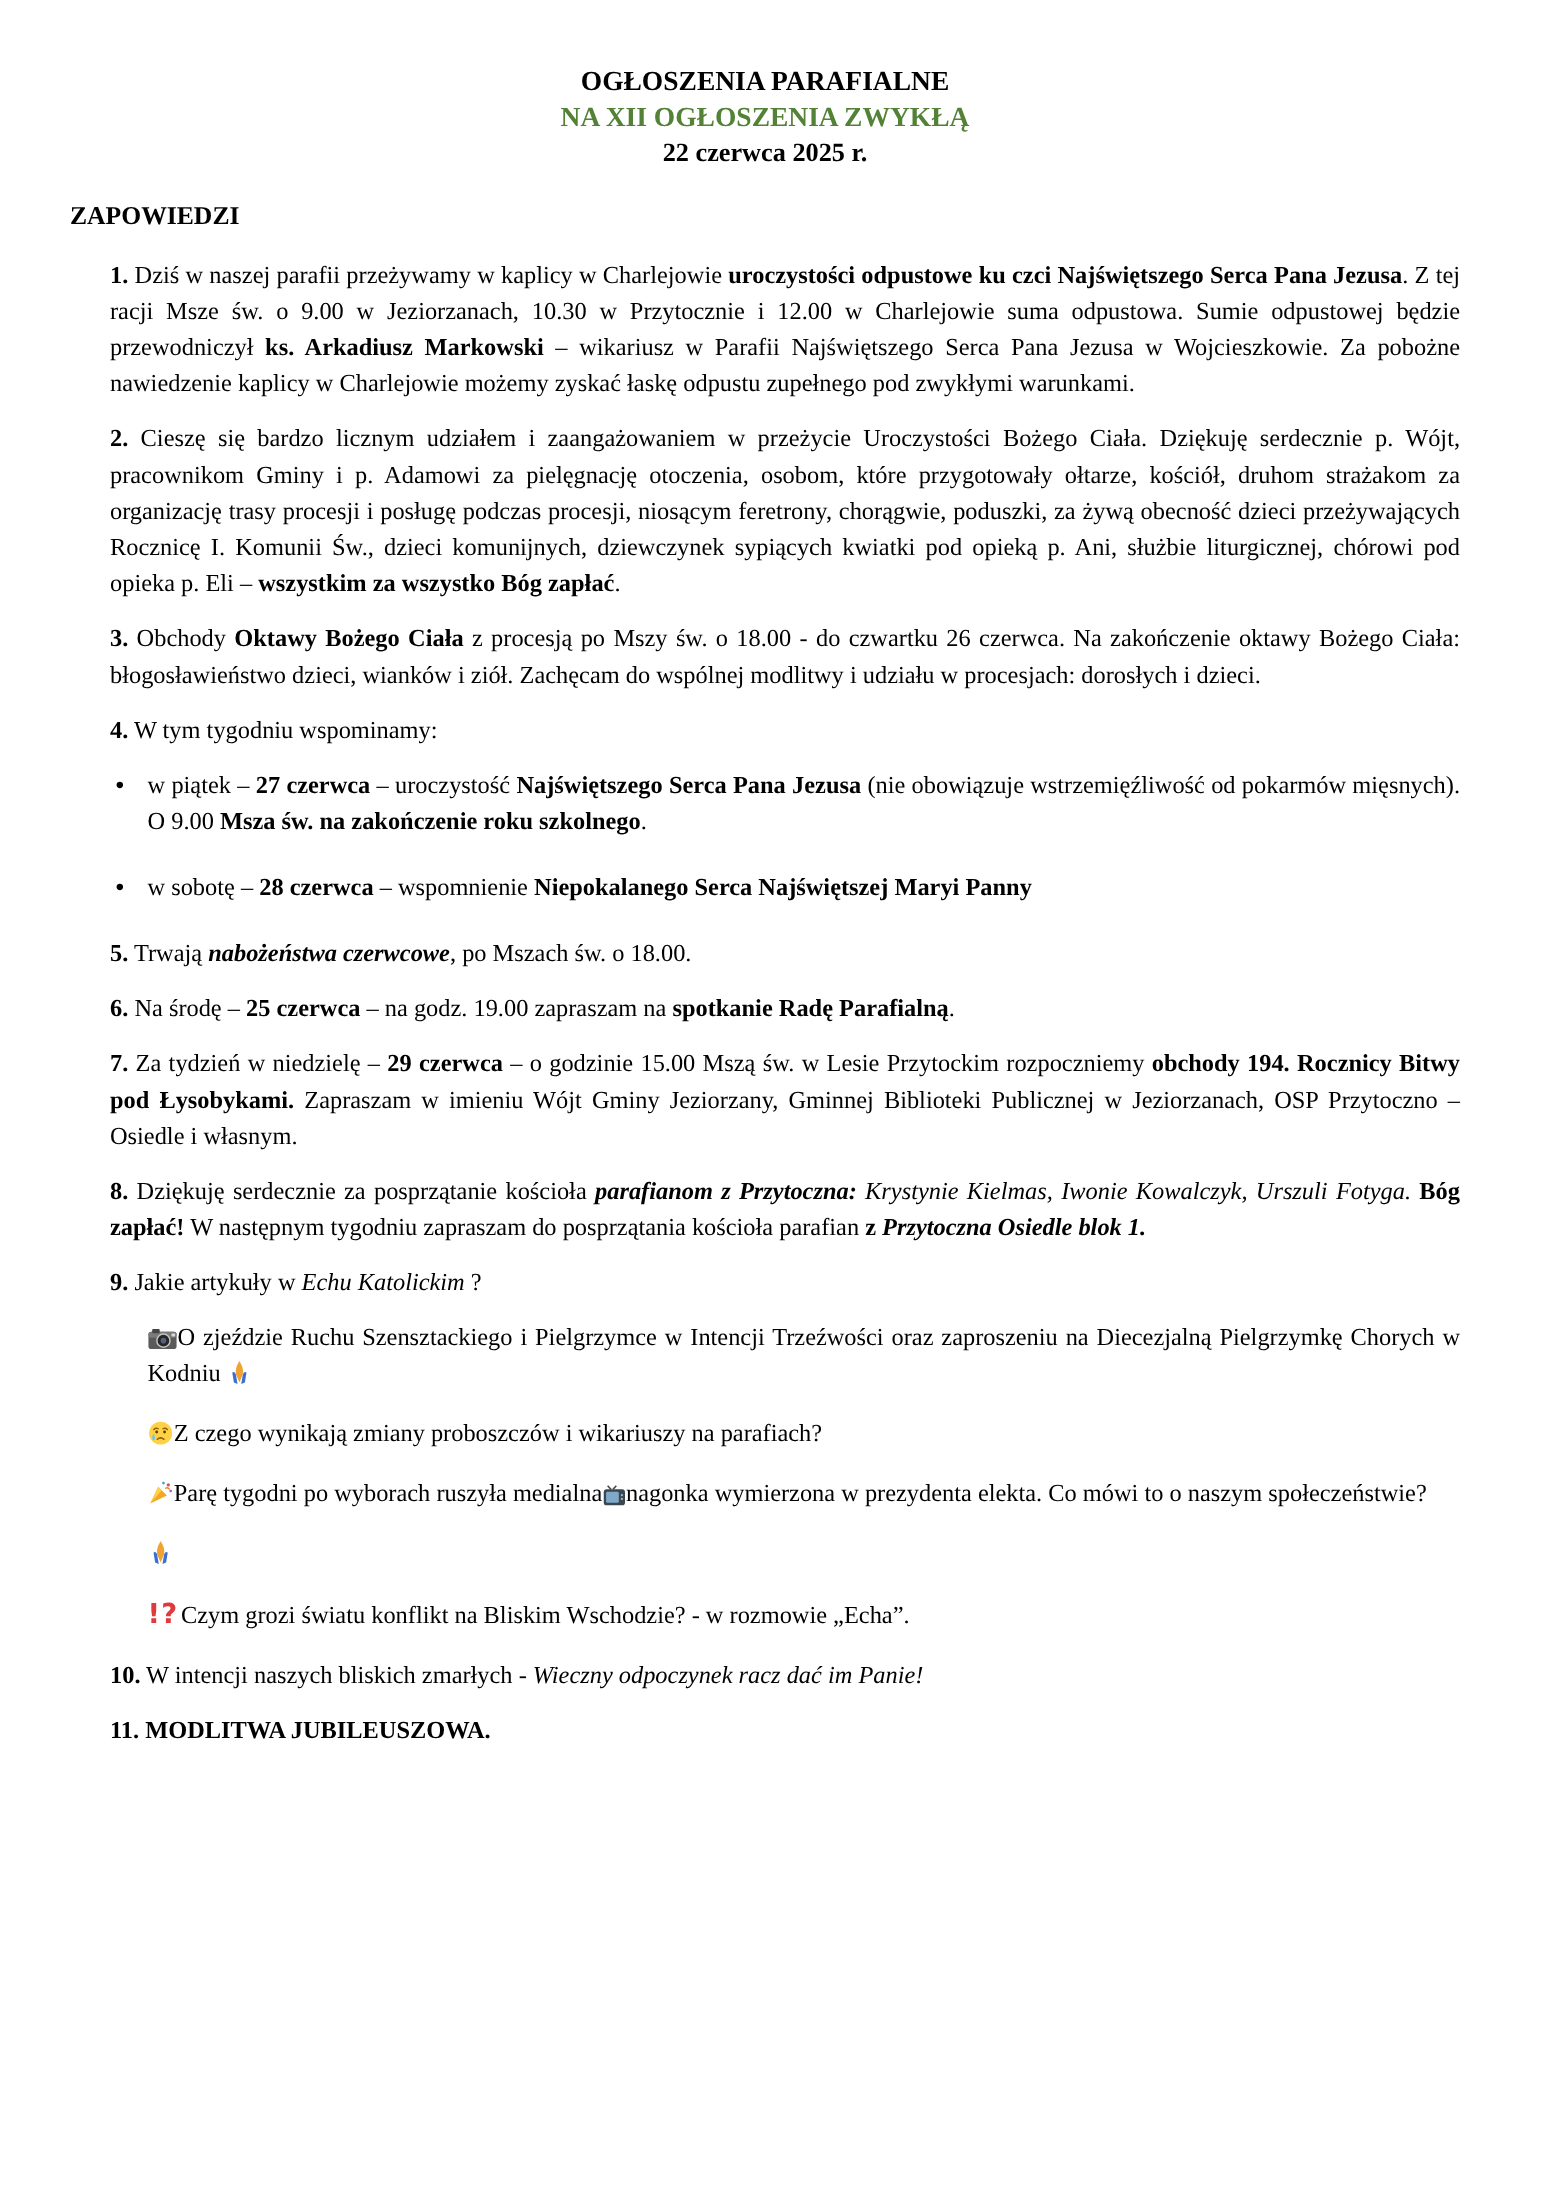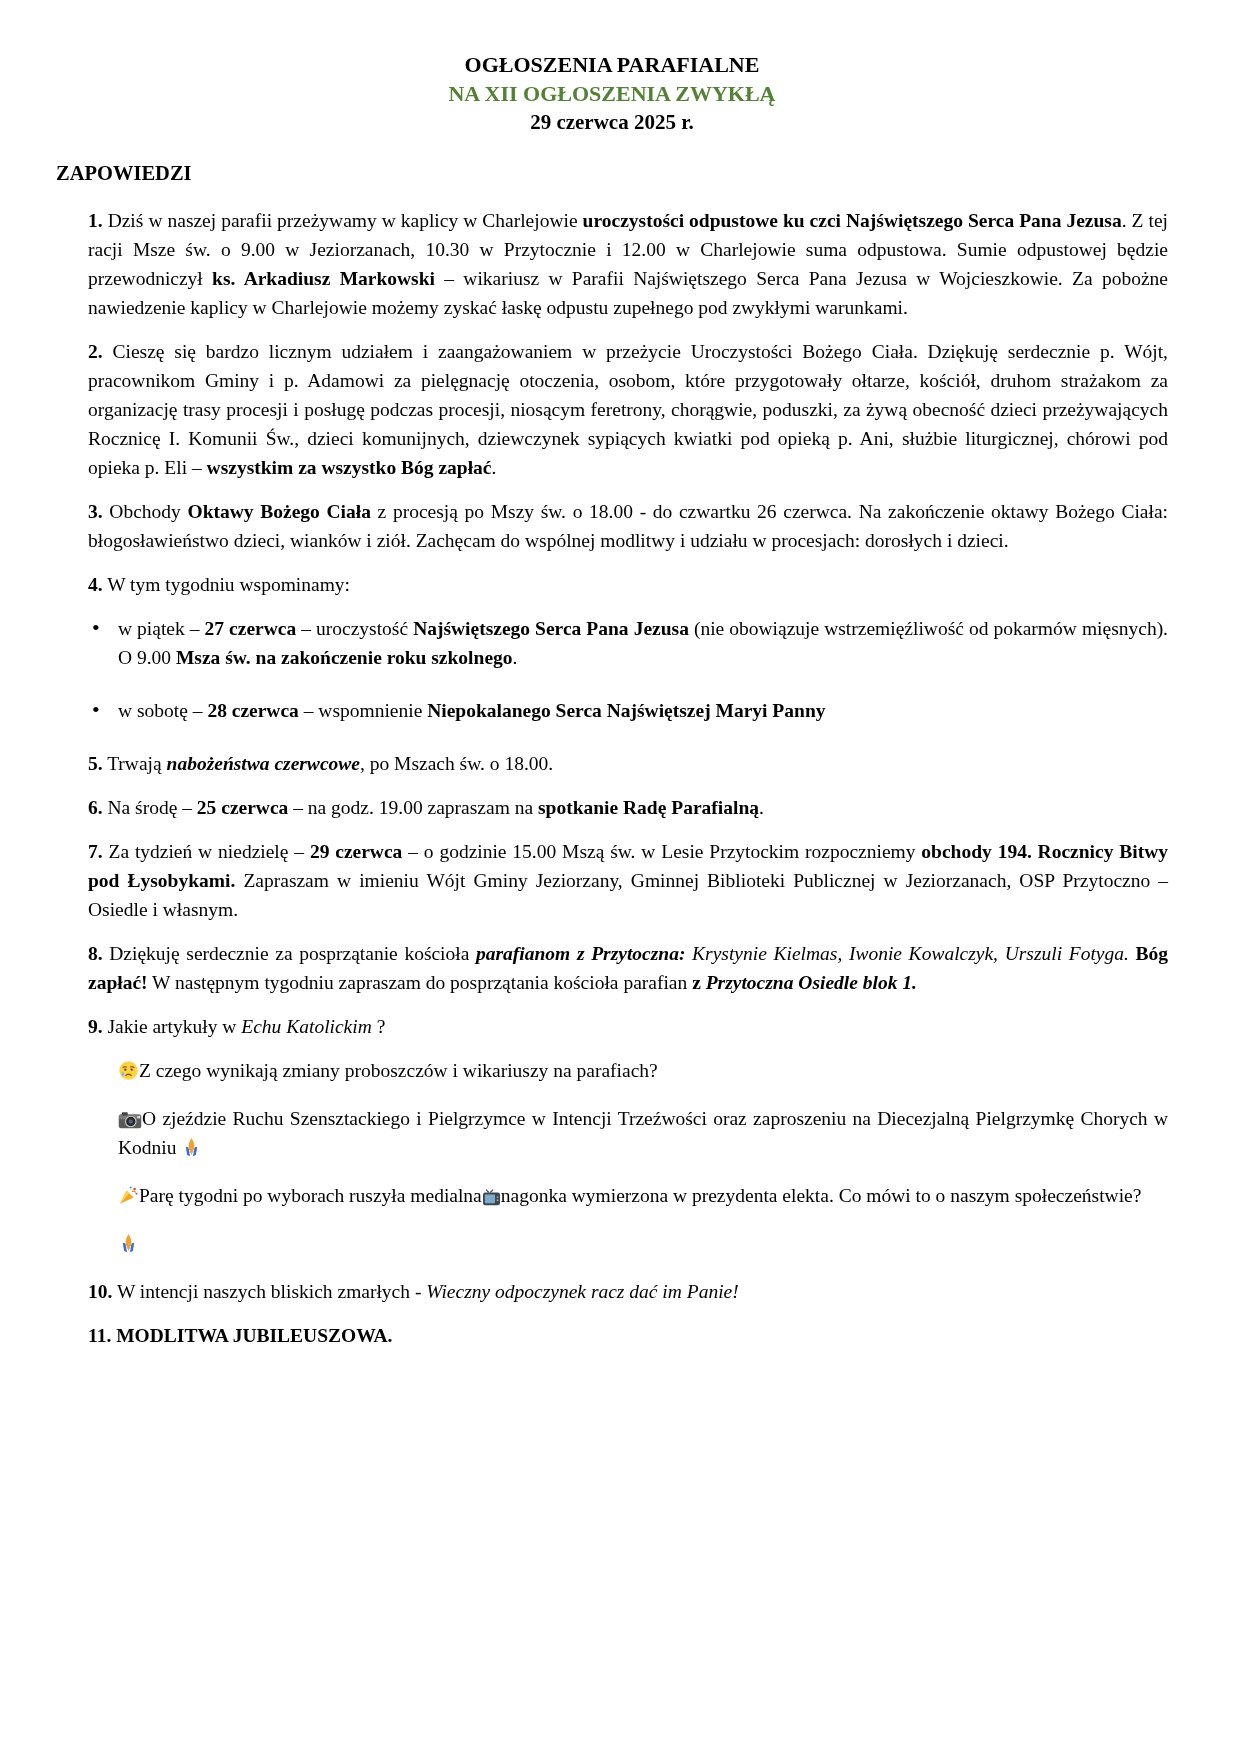--- a/index.html
+++ b/index.html
@@ -20,72 +20,73 @@
   .interrobang{color:#e0393e;font-weight:bold;font-size:22px;letter-spacing:1px;padding-right:2px;font-family:"DejaVu Sans",sans-serif;}
   .blk:last-child{margin-bottom:0;}
 </style>
 </head>
 <body>
 
 <div class="page">
   <div class="doc-header">
     <div>OGŁOSZENIA PARAFIALNE</div>
     <div class="subtitle" style="color: rgb(83, 129, 53);">NA XII OGŁOSZENIA ZWYKŁĄ</div>
-    <div class="date-line">29 czerwca 2025 r.</div>
+    <div class="date-line">22 czerwca 2025 r.</div>
   </div>
   <div class="document-body">
       <div class="blk heading"><span>ZAPOWIEDZI</span></div>
       <div class="blk paragraph"><span style="font-weight: bold;">1.</span><span> Dziś w naszej parafii przeżywamy w kaplicy w Charlejowie </span><span style="font-weight: bold;">uroczystości odpustowe ku czci Najświętszego Serca Pana Jezusa</span><span>. Z tej racji Msze św. o 9.00 w Jeziorzanach, 10.30 w Przytocznie i 12.00 w Charlejowie suma odpustowa. Sumie odpustowej będzie przewodniczył </span><span style="font-weight: bold;">ks. Arkadiusz Markowski</span><span> – wikariusz w Parafii Najświętszego Serca Pana Jezusa w Wojcieszkowie. Za pobożne nawiedzenie kaplicy w Charlejowie możemy zyskać łaskę odpustu zupełnego pod zwykłymi warunkami.</span></div>
       <div class="blk paragraph"><span style="font-weight: bold;">2.</span><span> Cieszę się bardzo licznym udziałem i zaangażowaniem w przeżycie Uroczystości Bożego Ciała. Dziękuję serdecznie p. Wójt, pracownikom Gminy i p. Adamowi za pielęgnację otoczenia, osobom, które przygotowały ołtarze, kościół, druhom strażakom za organizację trasy procesji i posługę podczas procesji, niosącym feretrony, chorągwie, poduszki, za żywą obecność dzieci przeżywających Rocznicę I. Komunii Św., dzieci komunijnych, dziewczynek sypiących kwiatki pod opieką p. Ani, służbie liturgicznej, chórowi pod opieka p. Eli – </span><span style="font-weight: bold;">wszystkim za wszystko Bóg zapłać</span><span>.</span></div>
       <div class="blk paragraph"><span style="font-weight: bold;">3.</span><span> Obchody </span><span style="font-weight: bold;">Oktawy Bożego Ciała</span><span> z procesją po Mszy św. o 18.00 - do czwartku 26 czerwca. Na zakończenie oktawy Bożego Ciała: błogosławieństwo dzieci, wianków i ziół. Zachęcam do wspólnej modlitwy i udziału w procesjach: dorosłych i dzieci.</span></div>
       <div class="blk paragraph"><span style="font-weight: bold;">4.</span><span> W tym tygodniu wspominamy:</span></div>
       <div class="blk bullet"><span>w piątek – </span><span style="font-weight: bold;">27 czerwca</span><span> – uroczystość </span><span style="font-weight: bold;">Najświętszego Serca Pana Jezusa</span><span> (nie obowiązuje wstrzemięźliwość od pokarmów mięsnych). O 9.00 </span><span style="font-weight: bold;">Msza św. na zakończenie roku szkolnego</span><span>.</span></div>
       <div class="blk bullet"><span>w sobotę – </span><span style="font-weight: bold;">28 czerwca</span><span> – wspomnienie </span><span style="font-weight: bold;">Niepokalanego Serca Najświętszej Maryi Panny</span></div>
       <div class="blk paragraph"><span style="font-weight: bold;">5.</span><span> Trwają </span><span style="font-weight: bold; font-style: italic;">nabożeństwa czerwcowe</span><span>, po Mszach św. o 18.00.</span></div>
       <div class="blk paragraph"><span style="font-weight: bold;">6.</span><span> Na środę – </span><span style="font-weight: bold;">25 czerwca</span><span> – na godz. 19.00 zapraszam na </span><span style="font-weight: bold;">spotkanie Radę Parafialną</span><span>.</span></div>
       <div class="blk paragraph"><span style="font-weight: bold;">7.</span><span> Za tydzień w niedzielę – </span><span style="font-weight: bold;">29 czerwca</span><span> – o godzinie 15.00 Mszą św. w Lesie Przytockim rozpoczniemy </span><span style="font-weight: bold;">obchody 194. Rocznicy Bitwy pod Łysobykami.</span><span> Zapraszam w imieniu Wójt Gminy Jeziorzany, Gminnej Biblioteki Publicznej w Jeziorzanach, OSP Przytoczno – Osiedle i własnym.</span></div>
       <div class="blk paragraph"><span style="font-weight: bold;">8.</span><span> Dziękuję serdecznie za posprzątanie kościoła </span><span style="font-weight: bold; font-style: italic;">parafianom z Przytoczna:</span><span> </span><span style="font-style: italic;">Krystynie Kielmas, Iwonie Kowalczyk, Urszuli Fotyga.</span><span> </span><span style="font-weight: bold;">Bóg zapłać!</span><span> W następnym tygodniu zapraszam do posprzątania kościoła parafian </span><span style="font-weight: bold;">z </span><span style="font-weight: bold; font-style: italic;">Przytoczna Osiedle blok 1.</span></div>
       <div class="blk paragraph"><span style="font-weight: bold;">9.</span><span> Jakie artykuły w </span><span style="font-style: italic;">Echu Katolickim</span><span> ?</span></div>
-      <div class="blk sub"><span class="emoji"><svg viewBox="0 0 24 24" width="21" height="21">
-            <circle cx="12" cy="12" r="10.5" fill="#ffd147"></circle>
-            <path d="M5.8 8.6 q2 -1.8 4 -0.6" stroke="#8a6100" fill="none" stroke-width="1.3" stroke-linecap="round"></path>
-            <path d="M18.2 8.6 q-2 -1.8 -4 -0.6" stroke="#8a6100" fill="none" stroke-width="1.3" stroke-linecap="round"></path>
-            <circle cx="8.4" cy="11" r="1.3" fill="#5a3e00"></circle>
-            <circle cx="15.6" cy="11" r="1.3" fill="#5a3e00"></circle>
-            <path d="M9 17.6 q3 -2.6 6 0" stroke="#8a6100" fill="none" stroke-width="1.5" stroke-linecap="round"></path>
-            <path d="M5.6 12.5 q-2.8 4.8 -0.1 6.3 q2.7 -1.5 0.1 -6.3 Z" fill="#74c0f4"></path>
-          </svg></span><span>Z czego wynikają zmiany proboszczów i wikariuszy na parafiach?</span></div>
       <div class="blk sub"><span class="emoji"><svg viewBox="0 0 32 24" width="24" height="18">
             <rect x="1" y="4.5" width="30" height="18.5" rx="3" fill="#5a5a5a"></rect>
             <rect x="1" y="4.5" width="30" height="6.5" rx="3" fill="#7b7b7b"></rect>
             <rect x="5" y="1.5" width="8" height="4.5" rx="1" fill="#454545"></rect>
             <circle cx="17" cy="14" r="7" fill="#262626" stroke="#c2c2c2" stroke-width="1.6"></circle>
             <circle cx="17" cy="14" r="3" fill="#55607a"></circle>
             <rect x="25.5" y="6.5" width="4" height="3" rx="1" fill="#d8d8d8"></rect>
           </svg></span><span>O zjeździe Ruchu Szensztackiego i Pielgrzymce w Intencji Trzeźwości oraz zaproszeniu na Diecezjalną Pielgrzymkę Chorych w Kodniu </span><span class="emoji"><svg viewBox="0 0 24 24" width="21" height="21">
             <path d="M12 1 C14 4.5 16.2 8.5 15 13.5 L12 20.5 L9 13.5 C7.8 8.5 10 4.5 12 1 Z" fill="#f0a233"></path>
             <path d="M7 20.5 L10.3 22 L8.9 13.8 C8.4 11 6.4 10.4 5.5 11.6 Z" fill="#3c6fd4"></path>
             <path d="M17 20.5 L13.7 22 L15.1 13.8 C15.6 11 17.6 10.4 18.5 11.6 Z" fill="#3c6fd4"></path>
           </svg></span></div>
+      <div class="blk sub"><span class="emoji"><svg viewBox="0 0 24 24" width="21" height="21">
+            <circle cx="12" cy="12" r="10.5" fill="#ffd147"></circle>
+            <path d="M5.8 8.6 q2 -1.8 4 -0.6" stroke="#8a6100" fill="none" stroke-width="1.3" stroke-linecap="round"></path>
+            <path d="M18.2 8.6 q-2 -1.8 -4 -0.6" stroke="#8a6100" fill="none" stroke-width="1.3" stroke-linecap="round"></path>
+            <circle cx="8.4" cy="11" r="1.3" fill="#5a3e00"></circle>
+            <circle cx="15.6" cy="11" r="1.3" fill="#5a3e00"></circle>
+            <path d="M9 17.6 q3 -2.6 6 0" stroke="#8a6100" fill="none" stroke-width="1.5" stroke-linecap="round"></path>
+            <path d="M5.6 12.5 q-2.8 4.8 -0.1 6.3 q2.7 -1.5 0.1 -6.3 Z" fill="#74c0f4"></path>
+          </svg></span><span>Z czego wynikają zmiany proboszczów i wikariuszy na parafiach?</span></div>
       <div class="blk sub"><span class="emoji"><svg viewBox="0 0 24 24" width="21" height="21">
             <path d="M2.5 21.5 L9.8 6.2 L17.8 14.2 Z" fill="#f5a623"></path>
             <path d="M2.5 21.5 L9.8 6.2 L13 9.4 Z" fill="#fbd34d"></path>
             <circle cx="19" cy="4.5" r="1.5" fill="#e74c3c"></circle>
             <circle cx="14.6" cy="2.8" r="1.2" fill="#3498db"></circle>
             <circle cx="21.2" cy="10" r="1.2" fill="#9b59b6"></circle>
             <path d="M16.5 7.5 q2.2 -1.2 3.4 0.8" stroke="#e67e22" fill="none" stroke-width="1.2" stroke-linecap="round"></path>
           </svg></span><span>Parę tygodni po wyborach ruszyła medialna</span><span class="emoji"><svg viewBox="0 0 24 22" width="19" height="17">
             <rect x="1" y="4.5" width="22" height="16.5" rx="3" fill="#3a4750"></rect>
             <rect x="3.4" y="7" width="13.2" height="11.5" rx="1.5" fill="#7fa9c9"></rect>
             <line x1="8.5" y1="4.5" x2="5" y2="0.8" stroke="#4a4a4a" stroke-width="1.6"></line>
             <line x1="10.5" y1="4.5" x2="14" y2="0.8" stroke="#4a4a4a" stroke-width="1.6"></line>
             <circle cx="19.8" cy="10.5" r="1.2" fill="#9fb3bd"></circle>
             <circle cx="19.8" cy="14.5" r="1.2" fill="#9fb3bd"></circle>
           </svg></span><span>nagonka wymierzona w prezydenta elekta. Co mówi to o naszym społeczeństwie?</span></div>
       <div class="blk sub"><span class="emoji"><svg viewBox="0 0 24 24" width="21" height="21">
             <path d="M12 1 C14 4.5 16.2 8.5 15 13.5 L12 20.5 L9 13.5 C7.8 8.5 10 4.5 12 1 Z" fill="#f0a233"></path>
             <path d="M7 20.5 L10.3 22 L8.9 13.8 C8.4 11 6.4 10.4 5.5 11.6 Z" fill="#3c6fd4"></path>
             <path d="M17 20.5 L13.7 22 L15.1 13.8 C15.6 11 17.6 10.4 18.5 11.6 Z" fill="#3c6fd4"></path>
           </svg></span></div>
+      <div class="blk sub"><span class="interrobang">!?</span><span>Czym grozi światu konflikt na Bliskim Wschodzie? - w rozmowie „Echa”.</span></div>
       <div class="blk paragraph"><span style="font-weight: bold;">10.</span><span> W intencji naszych bliskich zmarłych - </span><span style="font-style: italic;">Wieczny odpoczynek racz dać im Panie!</span></div>
       <div class="blk paragraph"><span style="font-weight: bold;">11. MODLITWA JUBILEUSZOWA.</span></div>
     </div>
 </div>
 
 </body></html>

